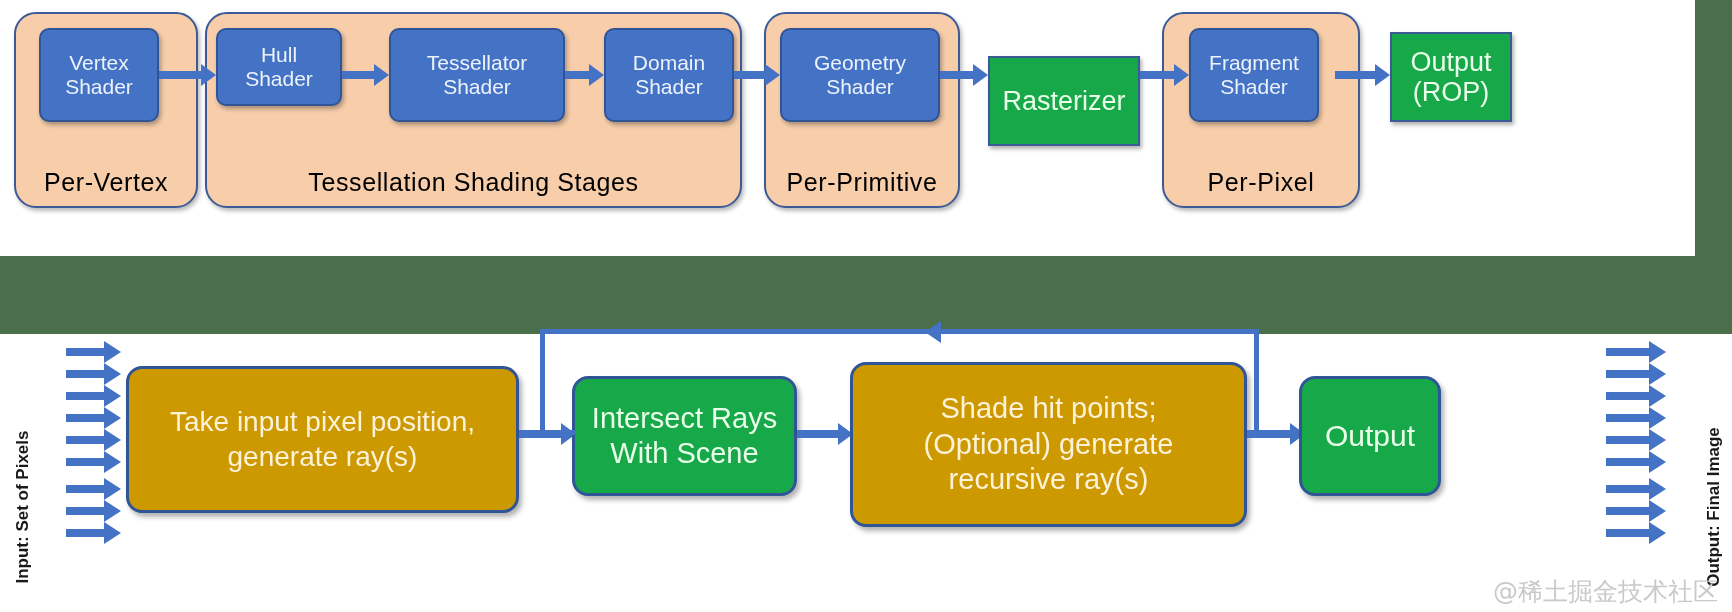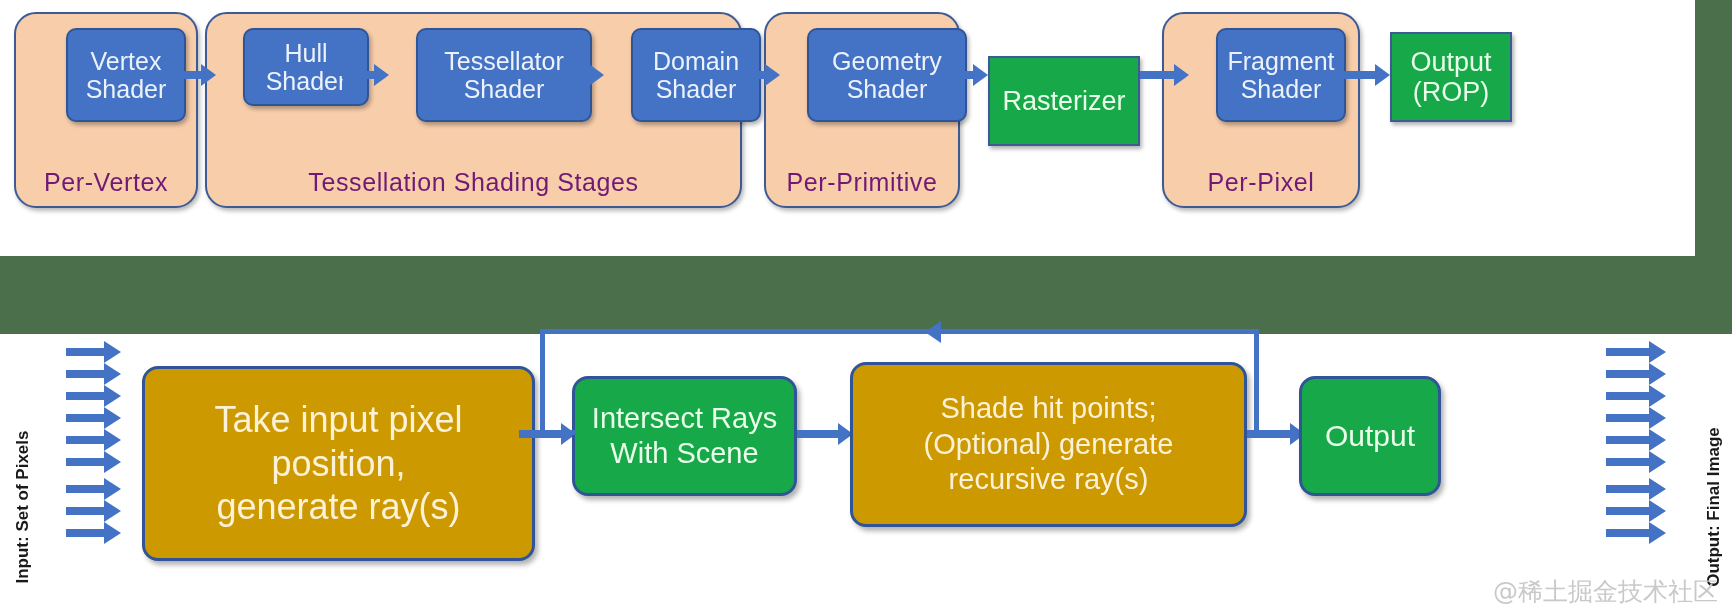--- a/index.html
+++ b/index.html
@@ -30,40 +30,39 @@
     background:#f7cdaa;
     border:2.5px solid #3c5a96;
     border-radius:22px;
     box-sizing:border-box;
     box-shadow:2px 3px 4px rgba(0,0,0,.28);
   }
   .group-label{
     position:absolute;
     left:0;right:0;bottom:9px;
     text-align:center;
-    color:#701a75;
+    color:#000000;
     font-size:25px;
     letter-spacing:.6px;
     white-space:nowrap;
   }
 
   
   .shader{
     position:absolute;
     background:#4472c4;
     border:2px solid #2f5597;
     border-radius:10px;
     box-sizing:border-box;
     display:flex;align-items:center;justify-content:center;
     text-align:center;
     color:#ecf2fb;
-    font-size:25px;
+    font-size:21px;
     line-height:1.13;
     box-shadow:2px 3px 4px rgba(0,0,0,.3);
-    margin-left:27px;
   }
   
   .fixed{
     position:absolute;
     background:#17a84a;
     border:2.5px solid #3c5a96;
     box-sizing:border-box;
     display:flex;align-items:center;justify-content:center;
     text-align:center;
     color:#e9ffe9;
@@ -274,21 +273,21 @@
     </div>
   <div class="pixarrow" style="left:66px;top:177px;width:55px;">
     <div class="shaft" style="width:40px;"></div>
       <div class="head" style="left:38px;"></div>
     </div>
   <div class="pixarrow" style="left:66px;top:199px;width:55px;">
     <div class="shaft" style="width:40px;"></div>
       <div class="head" style="left:38px;"></div>
     </div>
 
-  <div class="rt-box rt-gold" style="left:142px;top:32px;width:393px;height:195px;font-size:36px;">
+  <div class="rt-box rt-gold" style="left:126px;top:32px;width:393px;height:147px;font-size:28px;">
     <span>
       <span>Take input  pixel  position,</span><br>
       <span>generate  ray(s)</span>
     </span>
   </div>
 
   <div class="arrow" style="left:519px;top:100px;width:57px;">
     <div class="shaft" style="width:42px;"></div>
       <div class="head" style="left:42px;"></div>
   </div>

